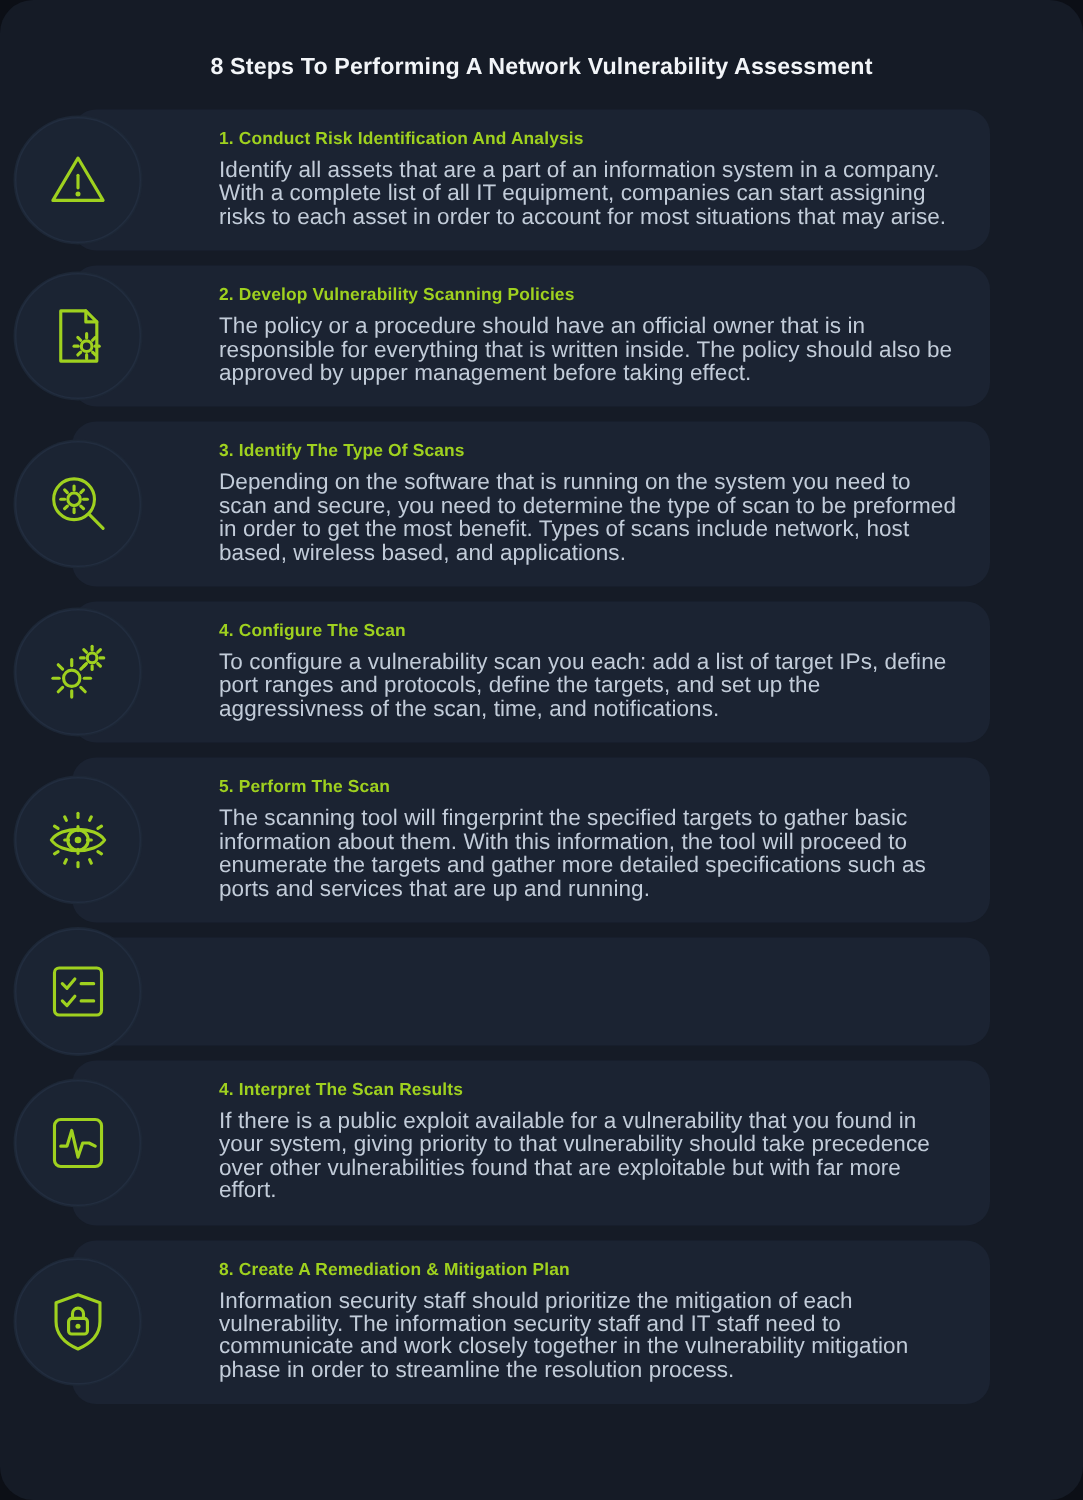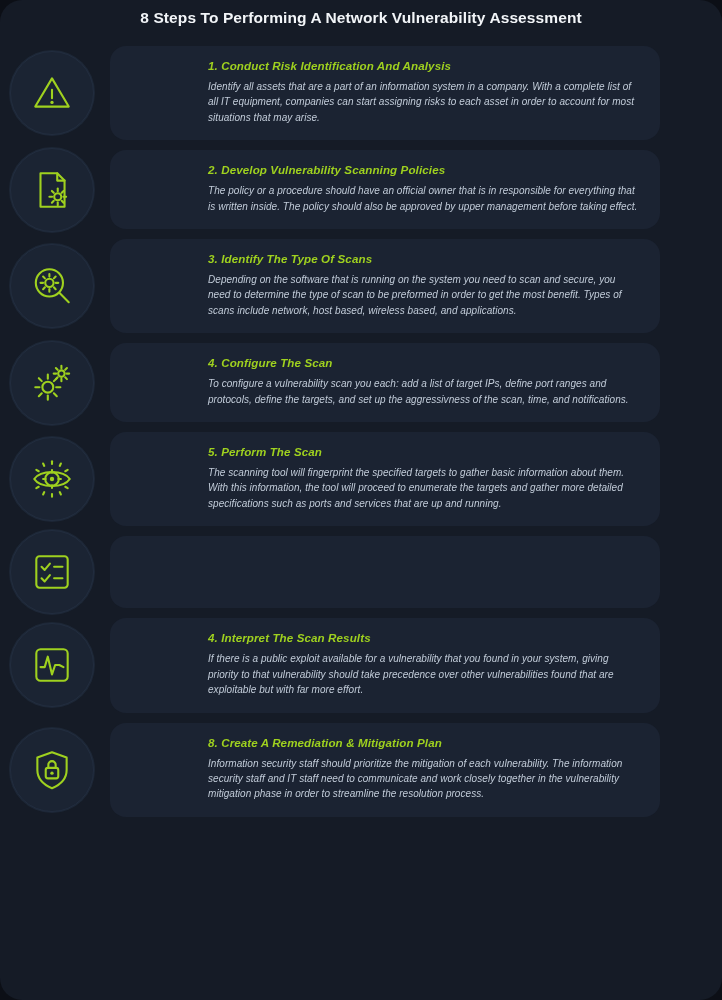--- a/index.html
+++ b/index.html
@@ -23,35 +23,33 @@
     overflow: hidden;
     box-sizing: border-box;
   }
 
   #page-title {
     text-align: center;
     color: #f2f5f8;
     font-size: 15.5px;
     font-weight: bold;
     letter-spacing: 0.1px;
-    padding-top: 9px;
+    padding-top: 36px;
     padding-bottom: 0;
     margin: 0;
   }
 
   #steps {
     position: relative;
     margin-top: 19px;
   }
 
   .step-row {
     position: relative;
     margin: 0 0 10px 0;
-    padding-left: 62px;   
-    font-style: italic;
   }
 
   .card {
     position: relative;
     margin-left: 48px;
     margin-right: 62px;
     background: #1b2332;
     border-radius: 16px;
     min-height: 72px;
     padding: 13px 22px 15px 98px;
@@ -62,21 +60,21 @@
     color: #9fd11f;
     font-size: 11.6px;
     font-weight: bold;
     margin: 0 0 6px 0;
     letter-spacing: 0.1px;
     line-height: 14px;
   }
 
   .step-desc {
     color: #c2ccd9;
-    font-size: 10px;
+    font-size: 15px;
     line-height: 15.4px;
     margin: 0;
     letter-spacing: 0.05px;
   }
 
   .icon-circle {
     position: absolute;
     left: 10px;
     top: 50%;
     transform: translateY(-50%);

